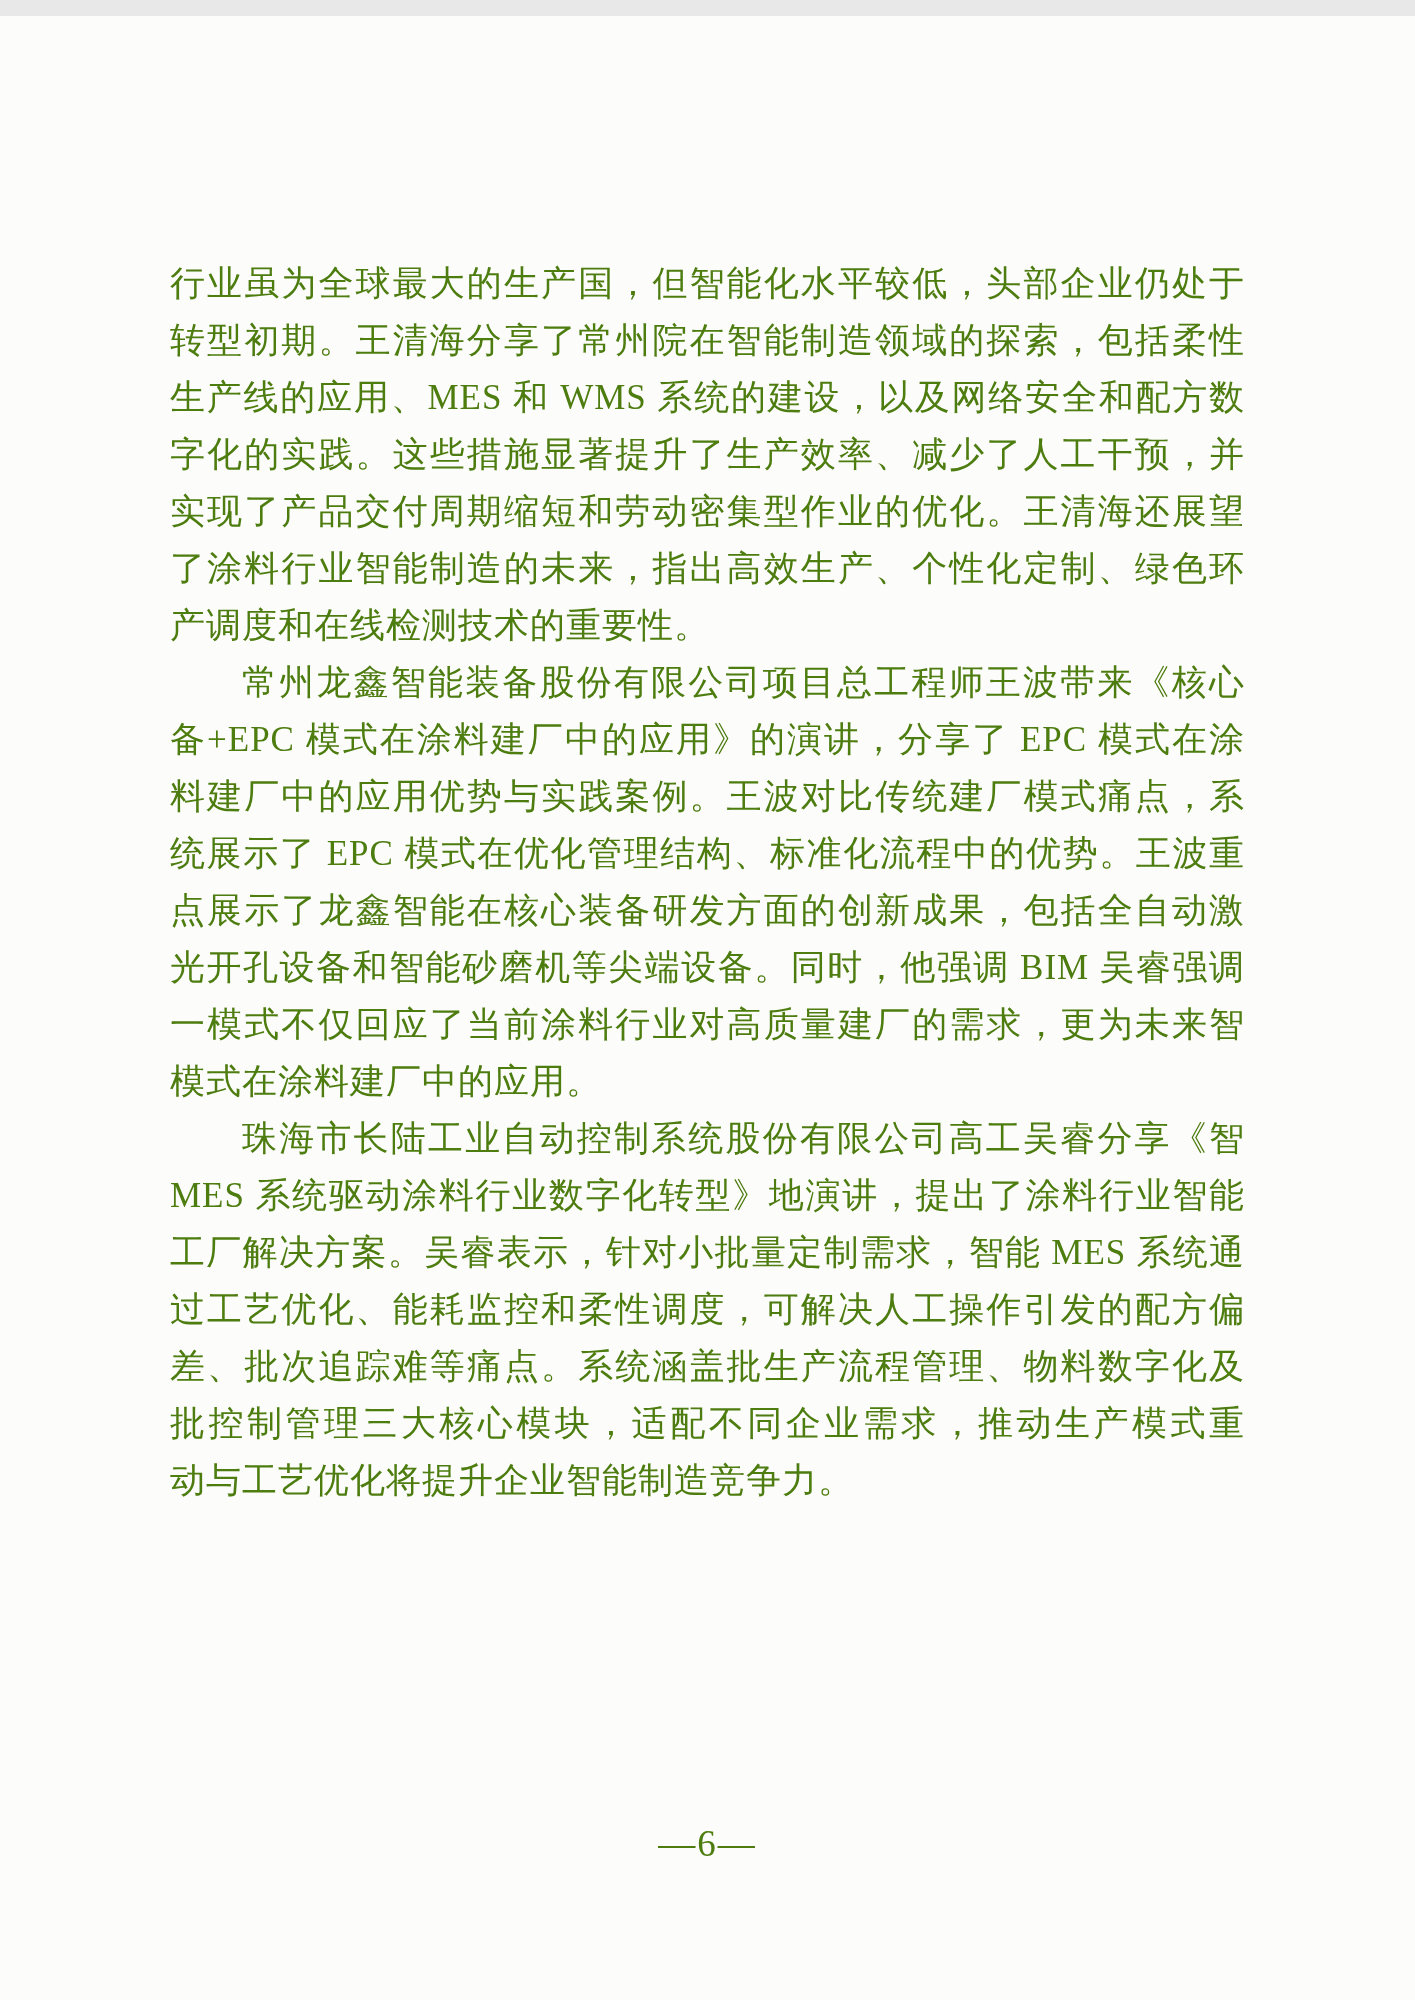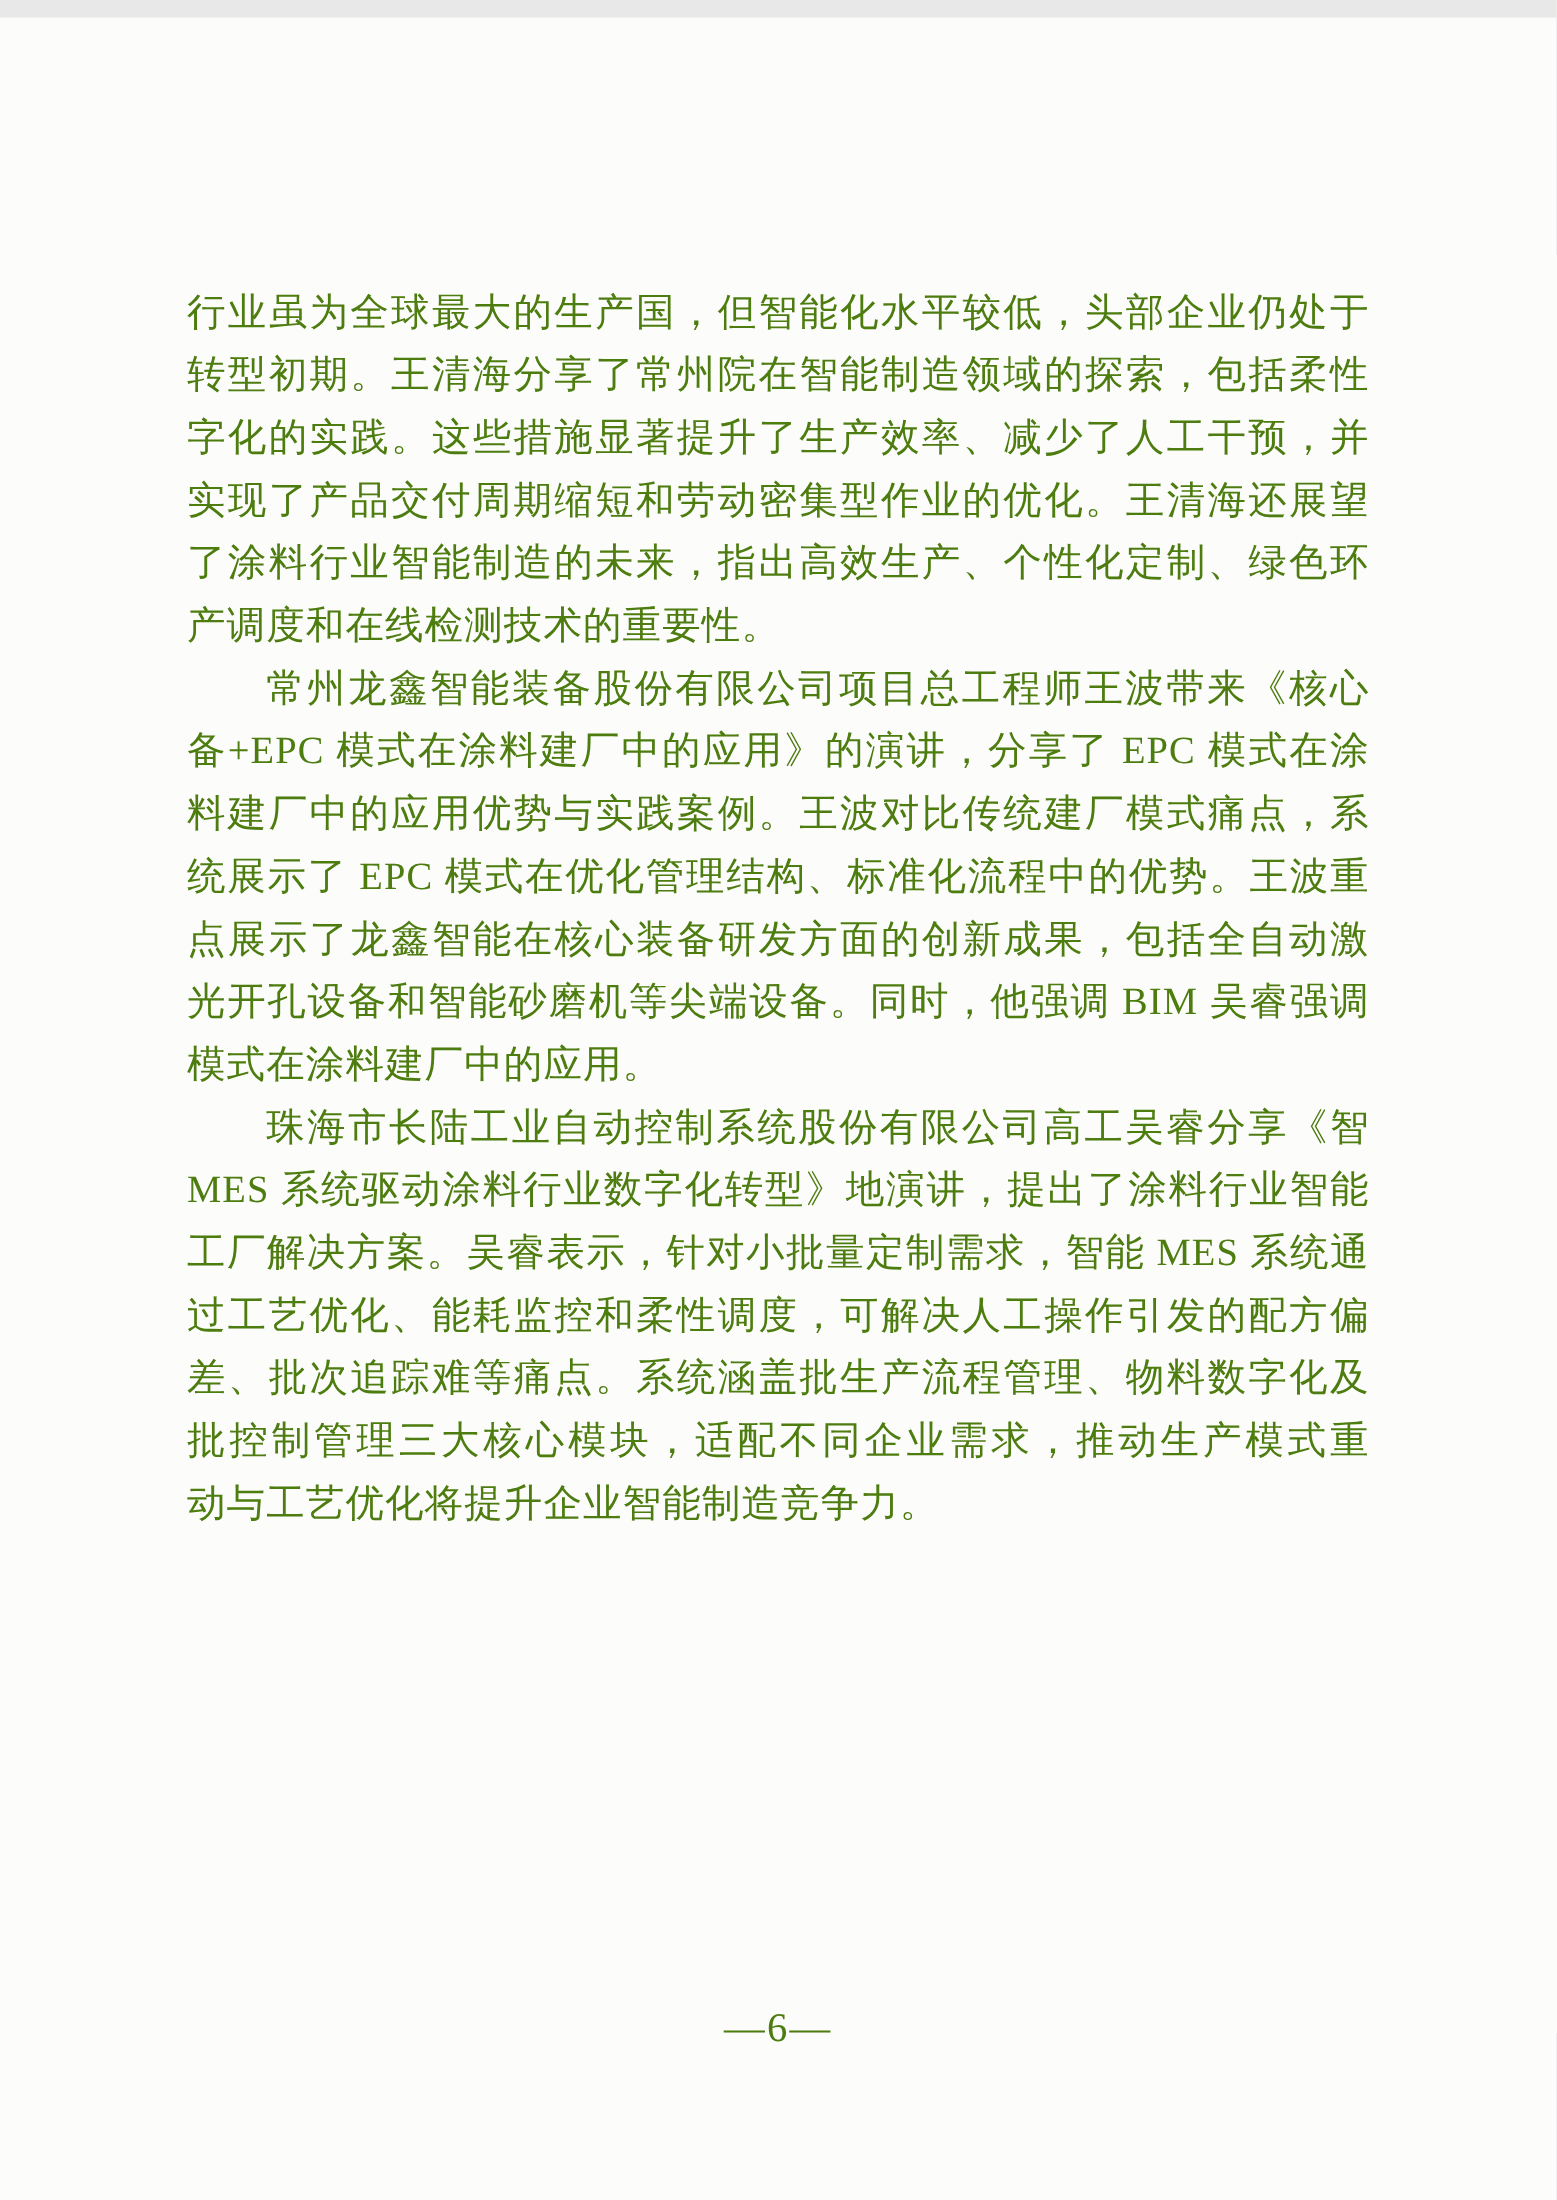--- a/index.html
+++ b/index.html
@@ -56,32 +56,34 @@
   }
 </style>
 </head>
 <body>
 
 <div class="page">
   <div class="text-block">
       <div class="paragraph">
         <div class="line">行业虽为全球最大的生产国，但智能化水平较低，头部企业仍处于</div>
         <div class="line">转型初期。王清海分享了常州院在智能制造领域的探索，包括柔性</div>
+        <div class="line">生产线的应用、MES 和 WMS 系统的建设，以及网络安全和配方数</div>
         <div class="line">字化的实践。这些措施显著提升了生产效率、减少了人工干预，并</div>
         <div class="line">实现了产品交付周期缩短和劳动密集型作业的优化。王清海还展望</div>
         <div class="line">了涂料行业智能制造的未来，指出高效生产、个性化定制、绿色环</div>
         <div class="line para-last">产调度和在线检测技术的重要性。</div>
       </div>
       <div class="paragraph">
         <div class="line indent">常州龙鑫智能装备股份有限公司项目总工程师王波带来《核心装</div>
         <div class="line">备+EPC 模式在涂料建厂中的应用》的演讲，分享了 EPC 模式在涂</div>
         <div class="line">料建厂中的应用优势与实践案例。王波对比传统建厂模式痛点，系</div>
         <div class="line">统展示了 EPC 模式在优化管理结构、标准化流程中的优势。王波重</div>
         <div class="line">点展示了龙鑫智能在核心装备研发方面的创新成果，包括全自动激</div>
         <div class="line">光开孔设备和智能砂磨机等尖端设备。同时，他强调 BIM 吴睿强调</div>
+        <div class="line">一模式不仅回应了当前涂料行业对高质量建厂的需求，更为未来智</div>
         <div class="line para-last">模式在涂料建厂中的应用。</div>
       </div>
       <div class="paragraph">
         <div class="line indent">珠海市长陆工业自动控制系统股份有限公司高工吴睿分享《智能</div>
         <div class="line">MES 系统驱动涂料行业数字化转型》地演讲，提出了涂料行业智能</div>
         <div class="line">工厂解决方案。吴睿表示，针对小批量定制需求，智能 MES 系统通</div>
         <div class="line">过工艺优化、能耗监控和柔性调度，可解决人工操作引发的配方偏</div>
         <div class="line">差、批次追踪难等痛点。系统涵盖批生产流程管理、物料数字化及</div>
         <div class="line">批控制管理三大核心模块，适配不同企业需求，推动生产模式重塑。</div>
         <div class="line para-last">动与工艺优化将提升企业智能制造竞争力。</div>

